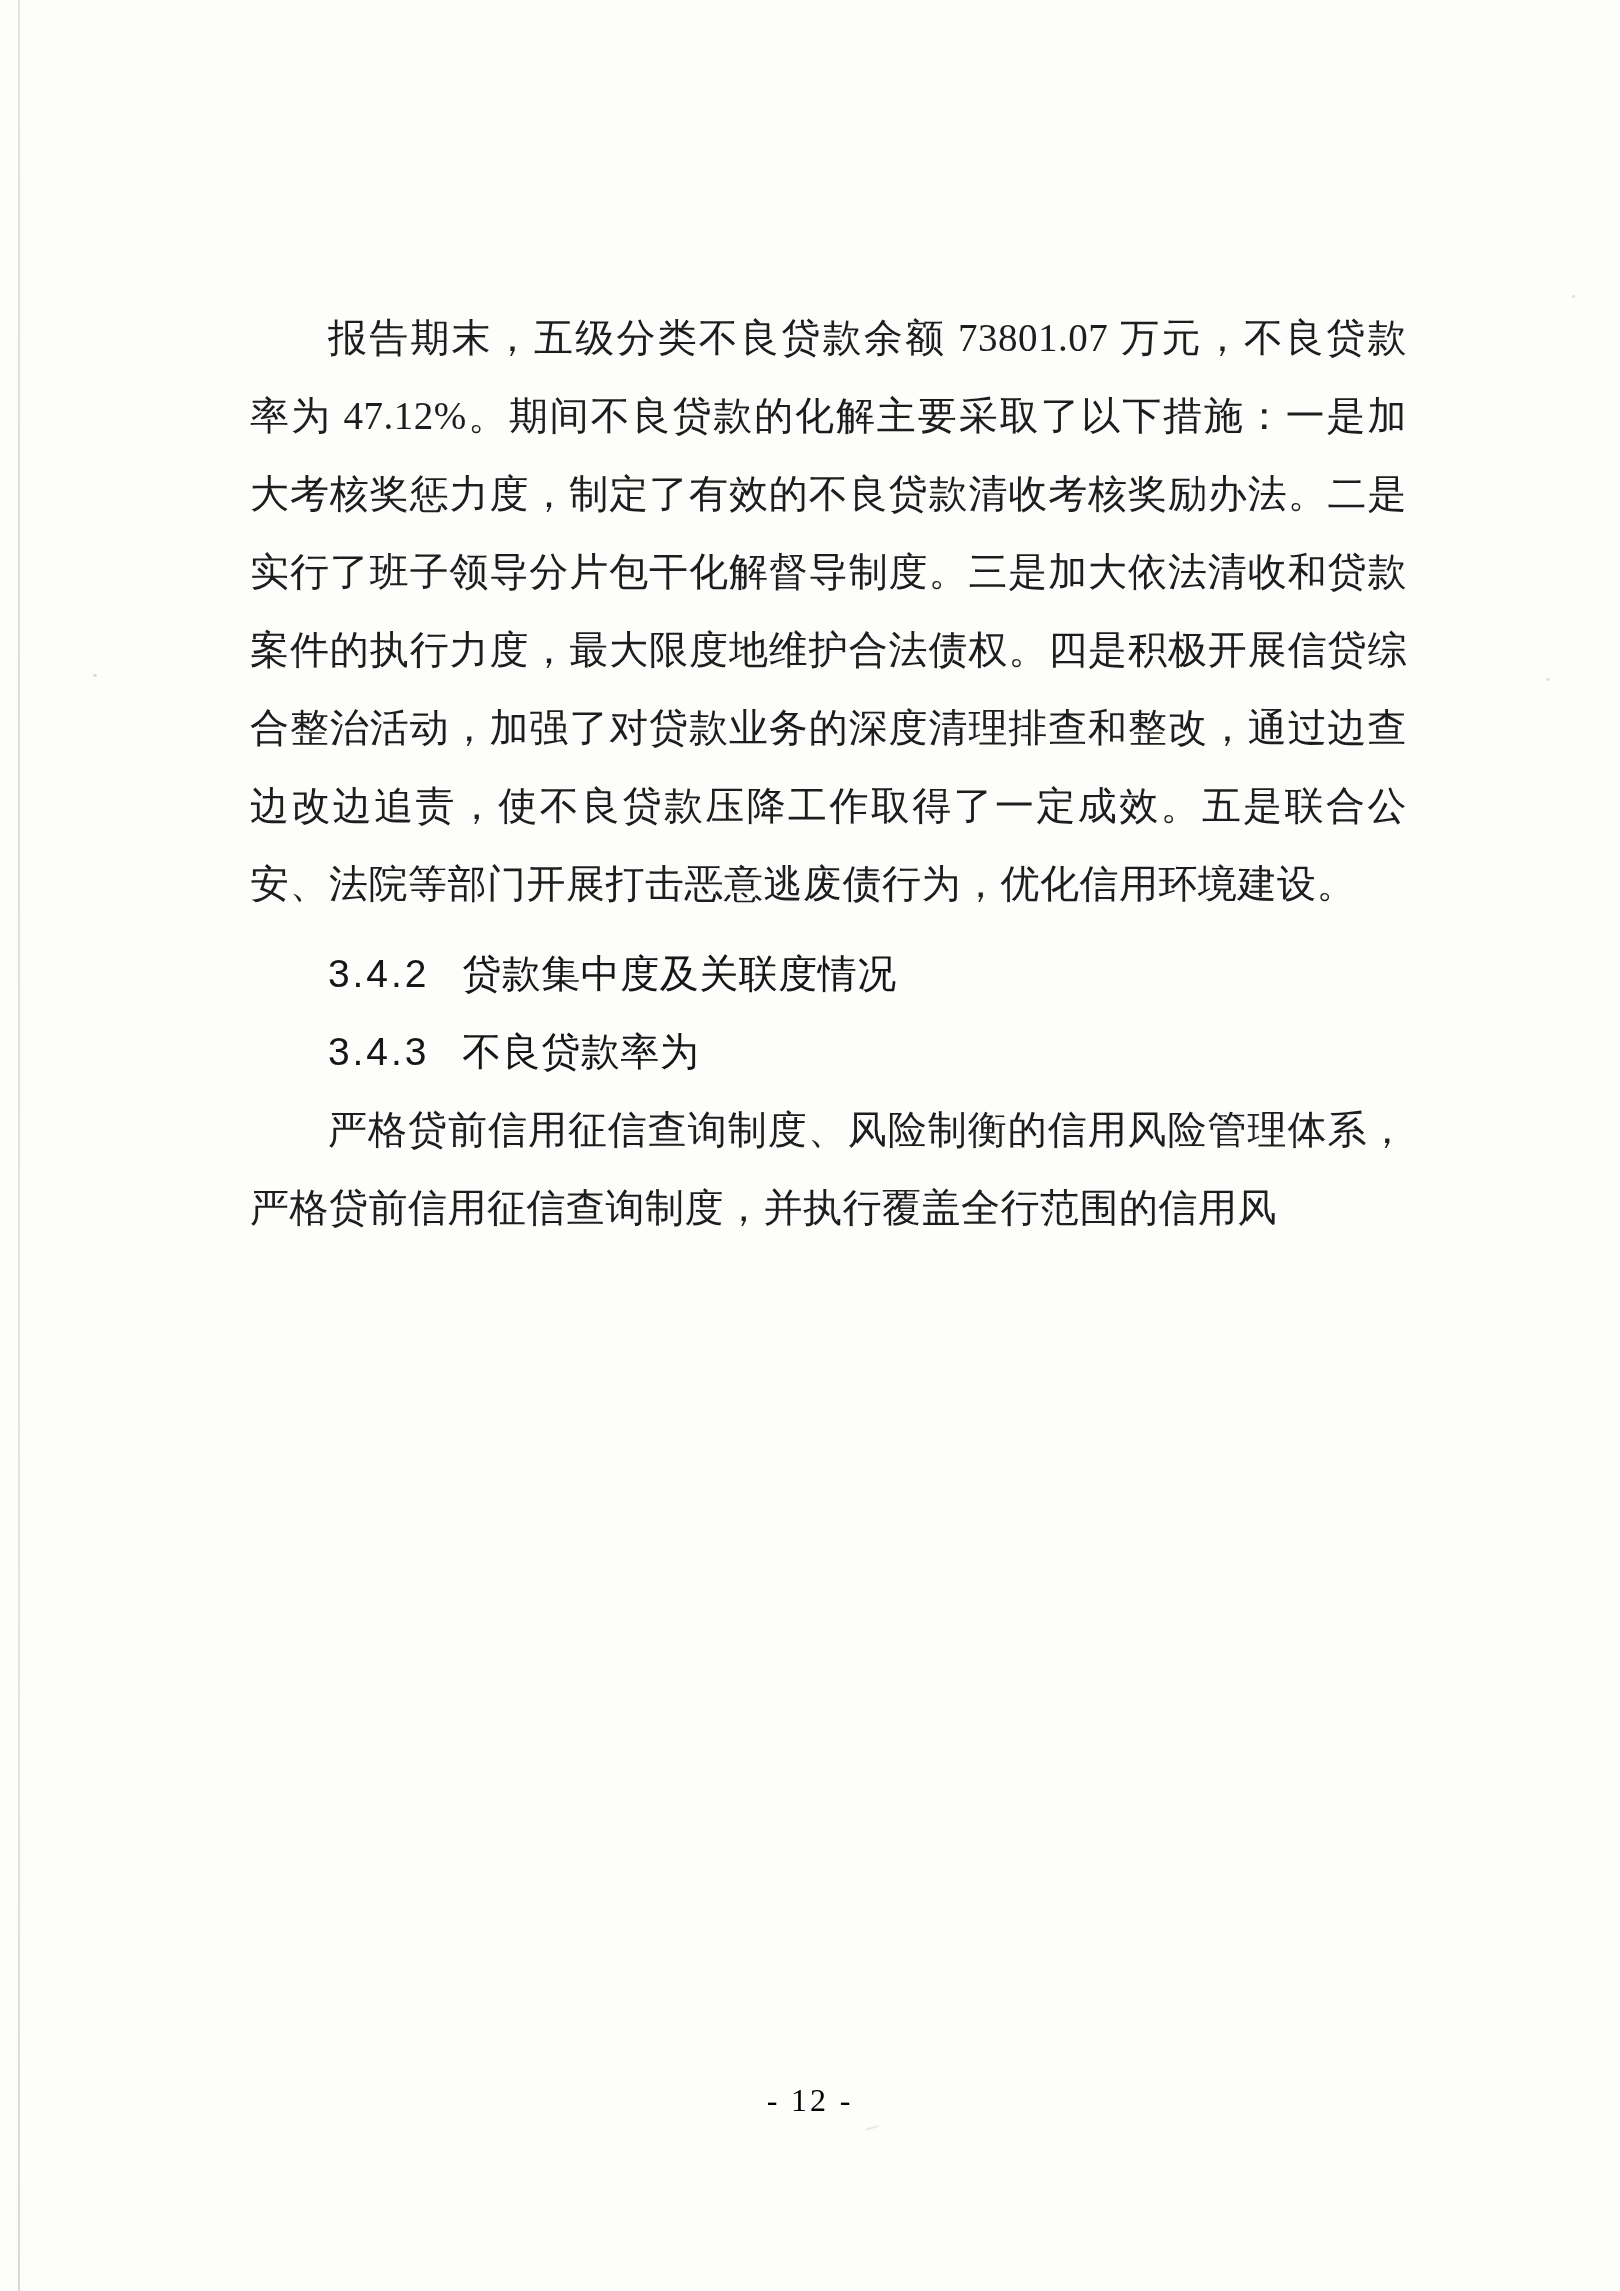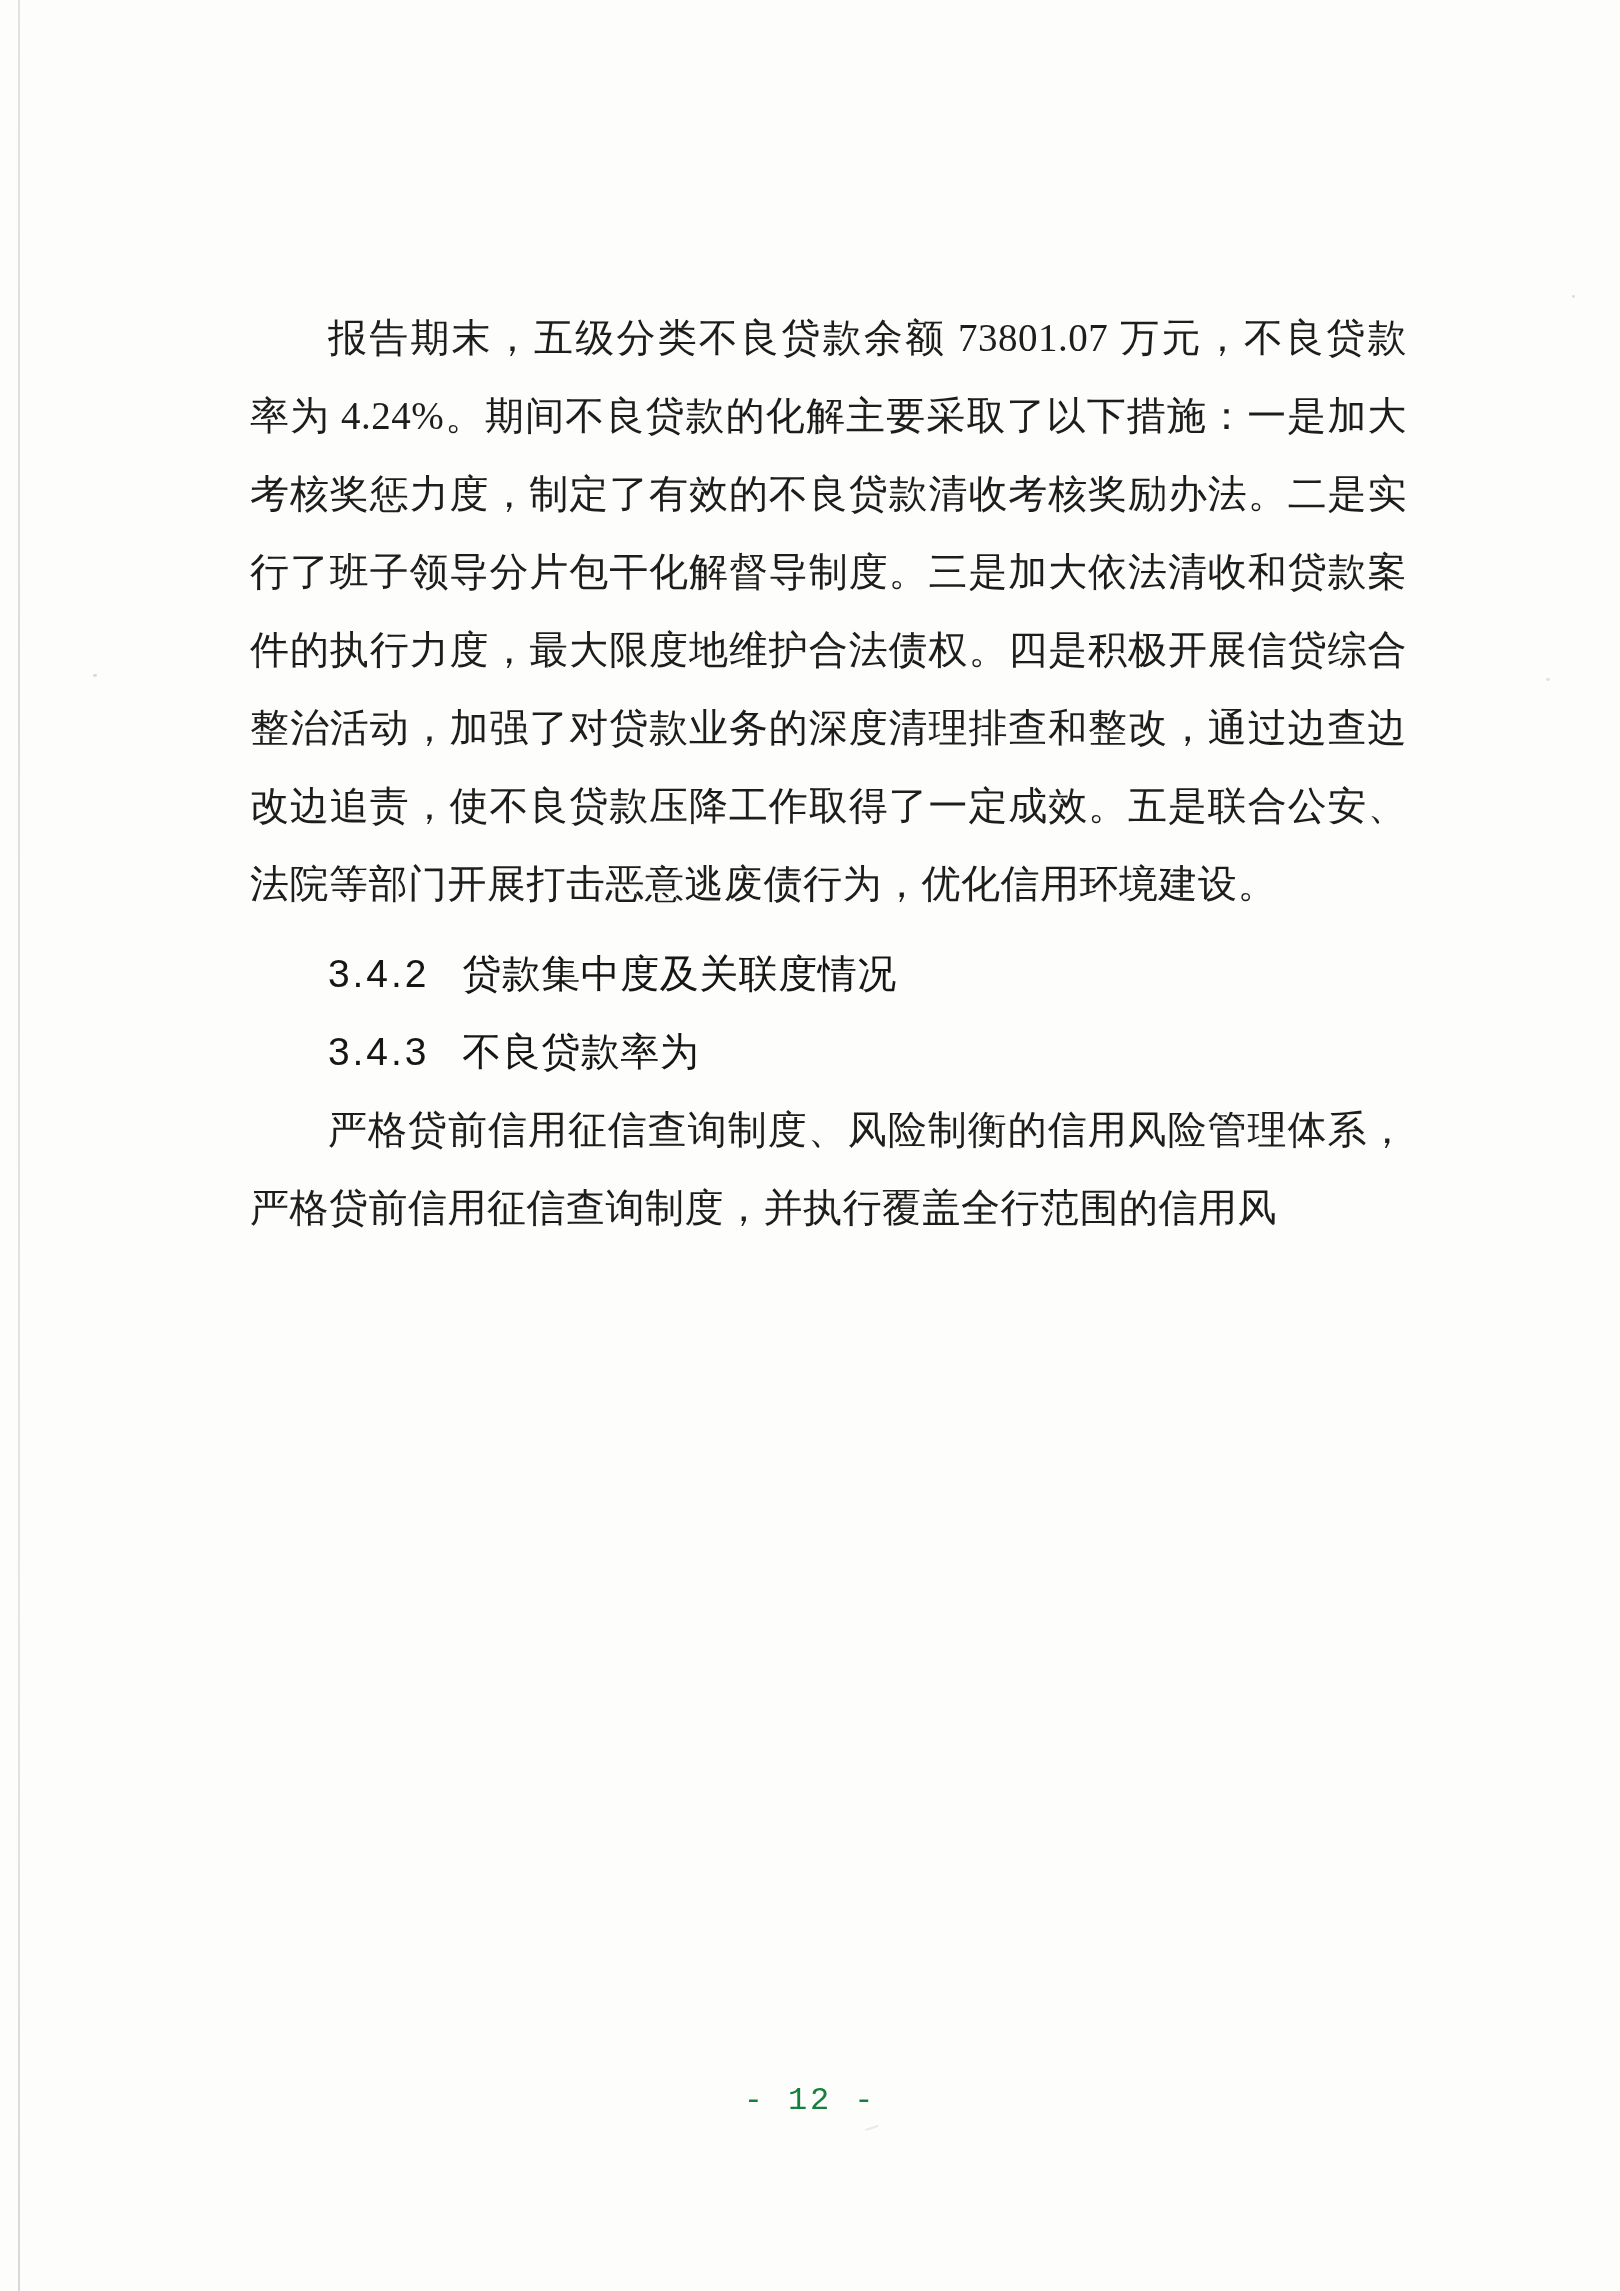--- a/index.html
+++ b/index.html
@@ -71,40 +71,40 @@
   .h-342 { margin-top: 11.8px; }
   .p-2   { margin-top: 11.8px; }
   .h-343 { margin-top: 0; }
 
   .page-footer {
     position: absolute;
     left: 0;
     top: 2082px;
     width: 100%;
     text-align: center;
-    font-family: Liberation Mono, monospace;
+    font-family: Liberation Serif, serif;
     font-size: 32px;
     letter-spacing: 2.9px;
-    color: #15803d;
+    color: #000000;
   }
 </style>
 </head>
 <body>
 
 <div class="page">
 
   <div class="scan-edge"></div>
   <div class="speck s1"></div>
   <div class="speck s2"></div>
   <div class="speck s3"></div>
   <div class="speck s4"></div>
 
   <div class="content">
 
-    <p class="body-para p-1">报告期末，五级分类不良贷款余额 73801.07 万元，不良贷款率为 4.24%。期间不良贷款的化解主要采取了以下措施：一是加大考核奖惩力度，制定了有效的不良贷款清收考核奖励办法。二是实行了班子领导分片包干化解督导制度。三是加大依法清收和贷款案件的执行力度，最大限度地维护合法债权。四是积极开展信贷综合整治活动，加强了对贷款业务的深度清理排查和整改，通过边查边改边追责，使不良贷款压降工作取得了一定成效。五是联合公安、法院等部门开展打击恶意逃废债行为，优化信用环境建设。</p>
+    <p class="body-para p-1">报告期末，五级分类不良贷款余额 73801.07 万元，不良贷款率为 47.12%。期间不良贷款的化解主要采取了以下措施：一是加大考核奖惩力度，制定了有效的不良贷款清收考核奖励办法。二是实行了班子领导分片包干化解督导制度。三是加大依法清收和贷款案件的执行力度，最大限度地维护合法债权。四是积极开展信贷综合整治活动，加强了对贷款业务的深度清理排查和整改，通过边查边改边追责，使不良贷款压降工作取得了一定成效。五是联合公安、法院等部门开展打击恶意逃废债行为，优化信用环境建设。</p>
 
     <h2 class="section-heading h-342">
       <span class="num">3.4.2</span><span>贷款集中度及关联度情况</span>
     </h2>
 
 
     <h2 class="section-heading h-343">
       <span class="num">3.4.3</span><span>不良贷款率为</span>
     </h2>
 

